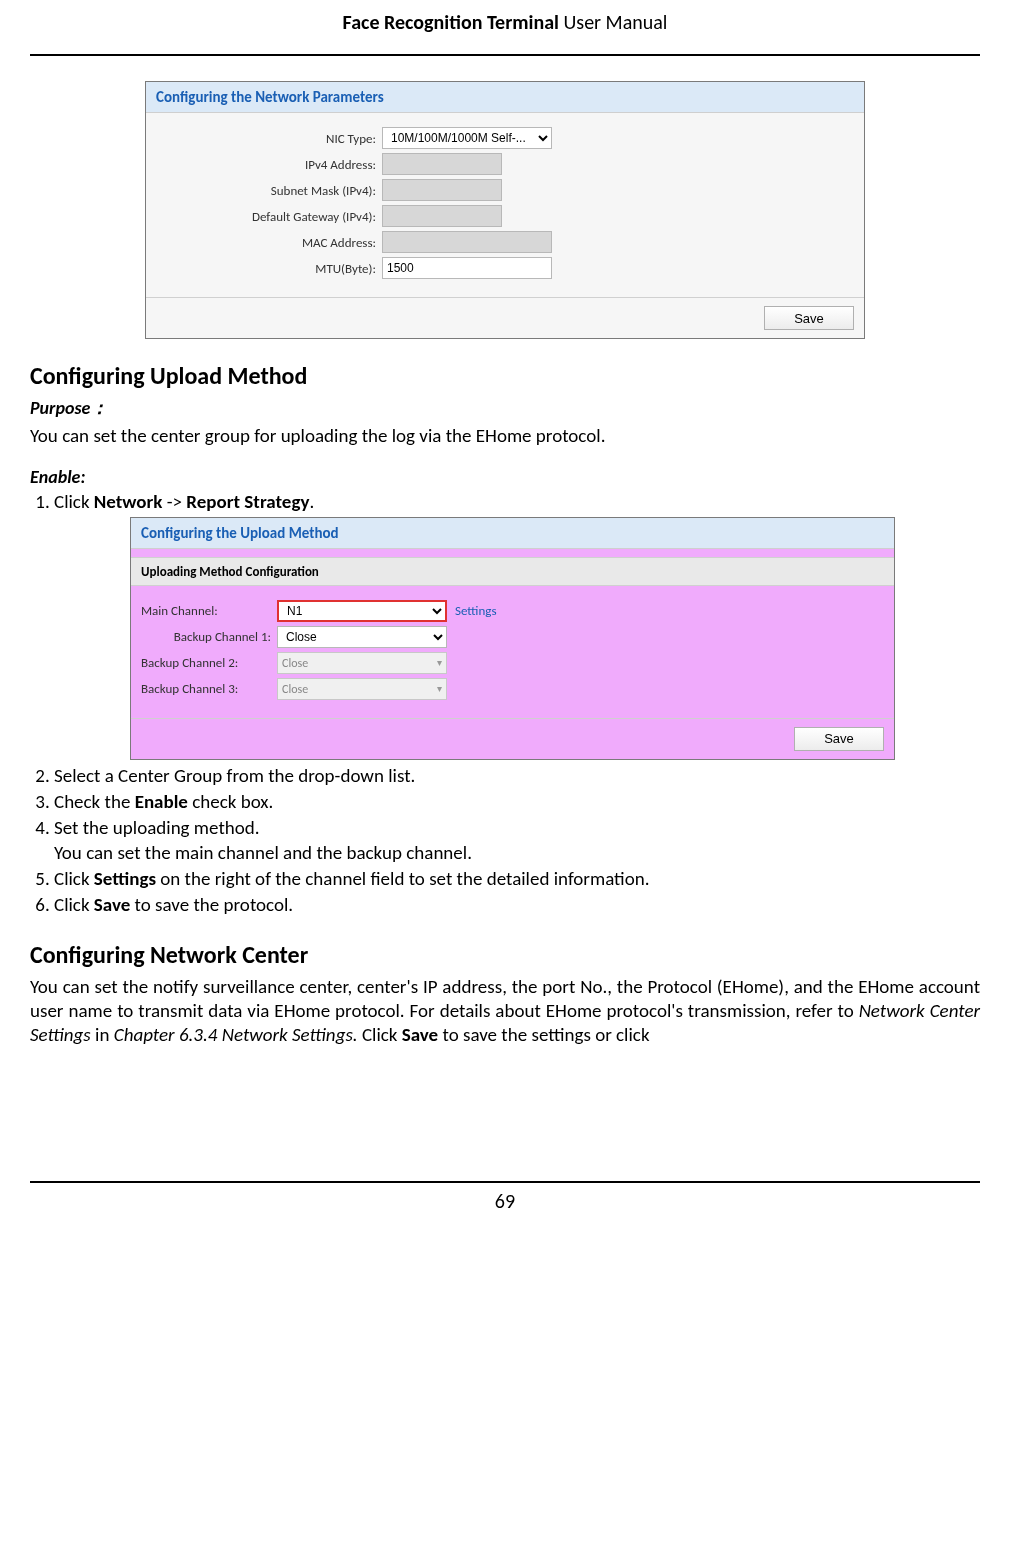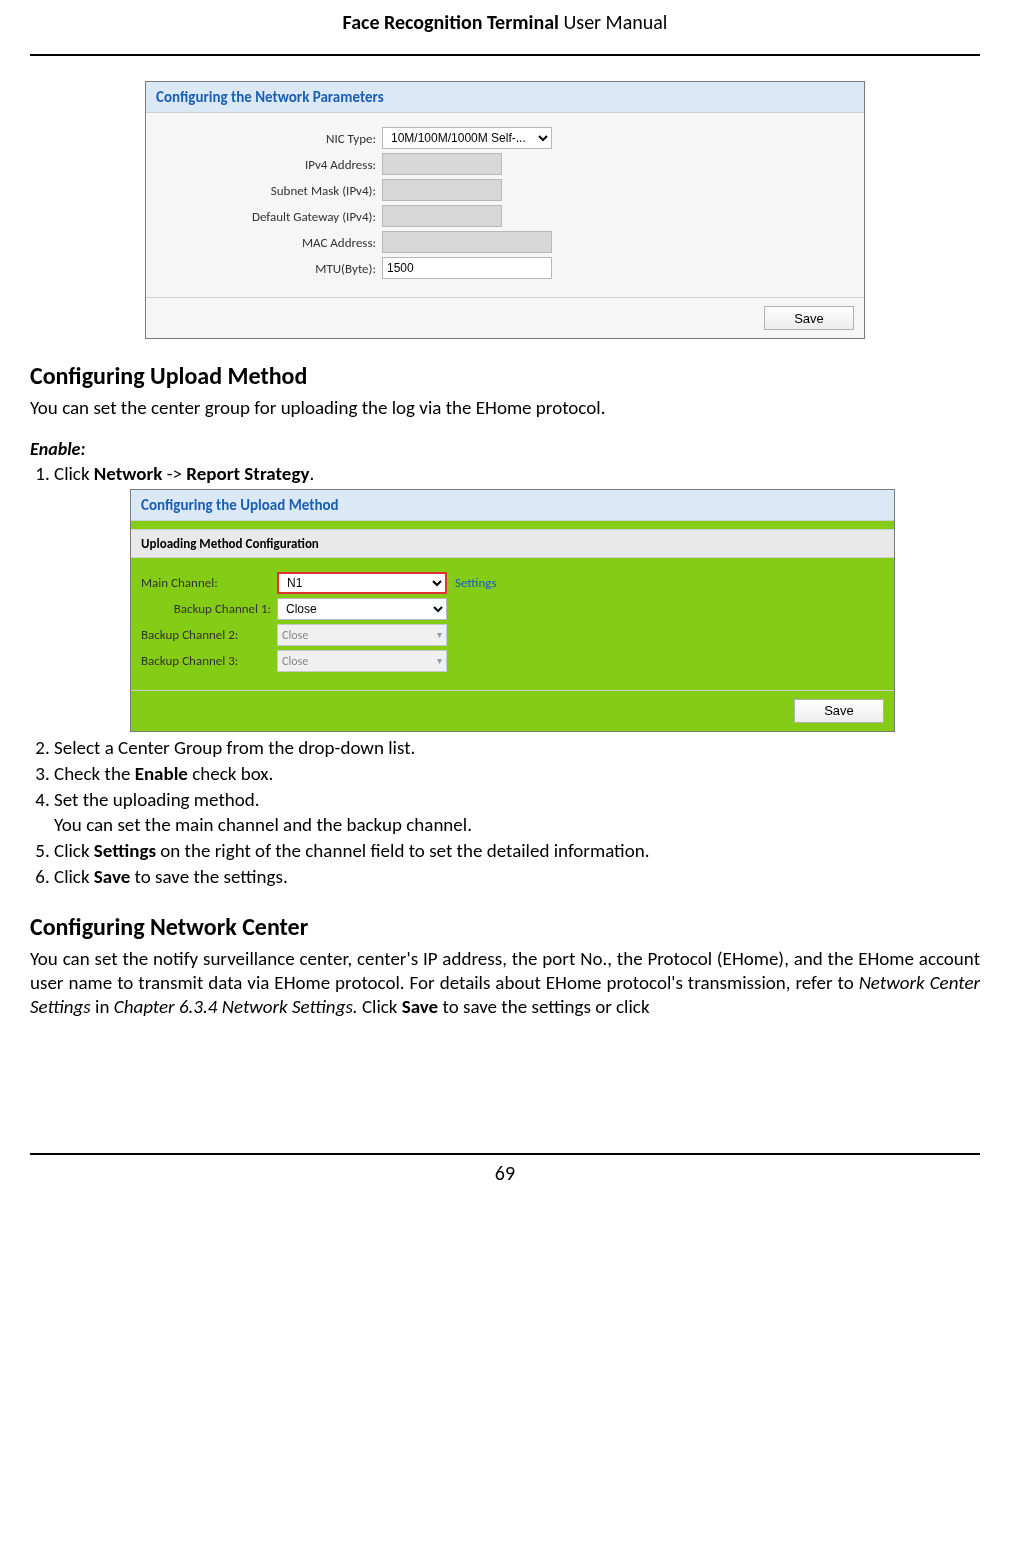--- a/index.html
+++ b/index.html
@@ -120,21 +120,21 @@
   .steps-title { font-style: italic; font-weight:700; font-size:18px; margin: 18px 0 2px 0; }
   p.body, ol.body, ol.body li { font-size: 19px; line-height: 1.28; }
   p.body { margin: 4px 0; }
   ol.body { margin: 2px 0 0 0; padding-left: 24px; }
   ol.body li { margin: 2px 0; }
   .indent { margin-left: 22px; font-size:19px; line-height:1.28; }
   .shot2 {
     width: 765px;
     margin: 2px 15px 4px 100px;
     border: 1px solid #7a7a7a;
-    background: #84cc16;
+    background: #f0abfc;
     box-sizing: border-box;
   }
 </style>
 </head>
 <body>
 
 <div class="page">
   <div class="header-line">
     <b>Face Recognition Terminal</b>
     <span>User Manual</span>
@@ -169,20 +169,21 @@
         <label>MTU(Byte):</label>
         <input type="text" class="w170" value="1500" style="">
       </div>
     </div>
     <div class="save-bar">
       <button>Save</button>
     </div>
   </div>
 
   <h2 class="section-title">Configuring Upload Method</h2>
+  <div class="purpose">Purpose：</div>
   <p class="body">You can set the center group for uploading the log via the EHome protocol.</p>
 
   <div class="steps-title">Enable:</div>
   <ol class="body">
     <li>
       <span>Click </span><b>Network</b><span> -&gt; </span><b>Report Strategy</b><span>.</span>
     </li>
   </ol>
 
   <div class="shot2">
@@ -226,21 +227,21 @@
       <span>Check the </span><b>Enable</b><span> check box.</span>
     </li>
     <li>
       <span>Set the uploading method.</span>
       <div class="indent" style="margin-left:0;">You can set the main channel and the backup channel.</div>
     </li>
     <li>
       <span>Click </span><b>Settings</b><span> on the right of the channel field to set the detailed information.</span>
     </li>
     <li>
-      <span>Click </span><b>Save</b><span> to save the settings.</span>
+      <span>Click </span><b>Save</b><span> to save the protocol.</span>
     </li>
   </ol>
 
   <h2 class="section-title">Configuring Network Center</h2>
   <p class="body" style="text-align:justify;">
     <span>You can set the notify surveillance center, center's IP address, the port No., the Protocol (EHome), and the EHome account user name to transmit data via EHome protocol. For details about EHome protocol's transmission, refer to </span><i>Network Center Settings</i><span> in </span><i>Chapter 6.3.4 Network Settings.</i><span> Click </span><b>Save</b><span> to save the settings or click</span>
   </p>
 
   <div style="height:80px;"></div>
   <div class="footer">

